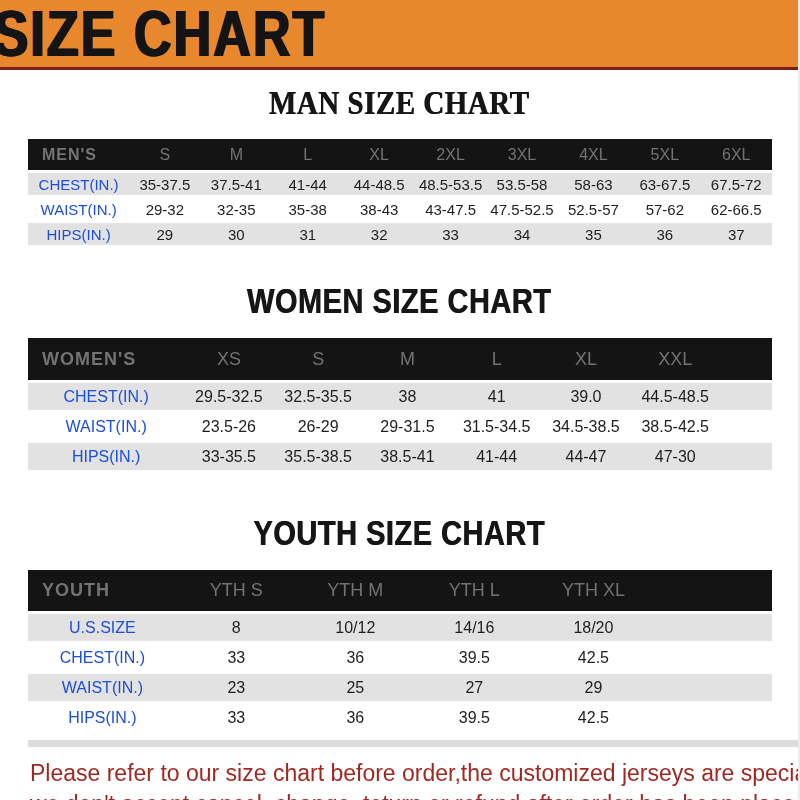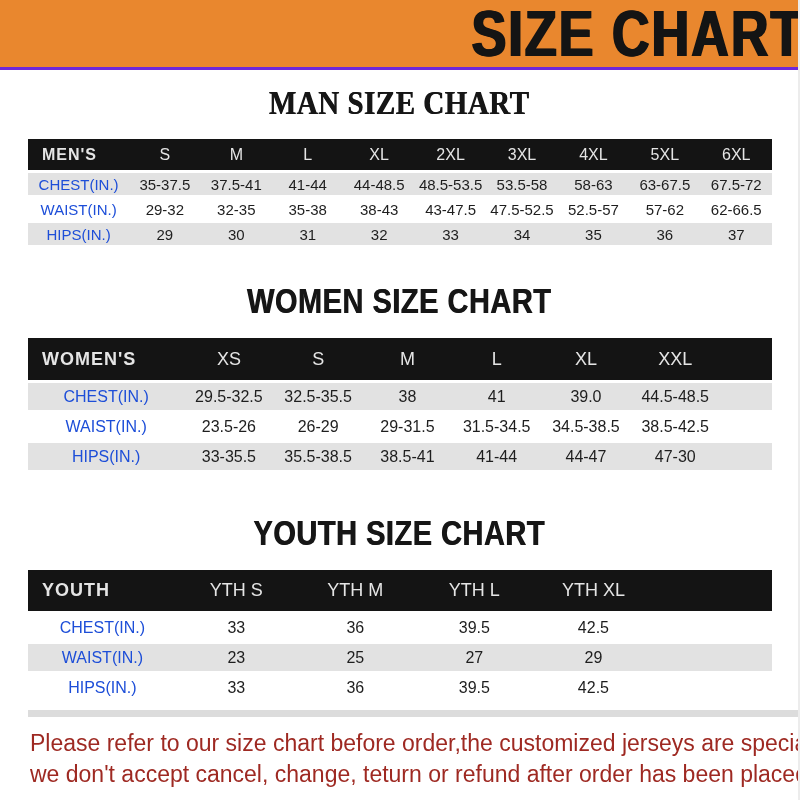--- a/index.html
+++ b/index.html
@@ -3,22 +3,22 @@
 <meta charset="utf-8">
 <style>
   html,body{margin:0;padding:0;}
   body{
     width:800px;height:800px;background:#ffffff;overflow:hidden;
     font-family:"Liberation Sans",sans-serif;color:#1e1e1e;
     border-right:2px solid #ececec;box-sizing:border-box;
   }
   
   .banner{
-    height:67px;background:#E9872E;border-bottom:3px solid #6d28d9;
-    display:flex;align-items:center;justify-content:flex-end;
+    height:67px;background:#E9872E;border-bottom:3px solid #7f1d1d;
+    display:flex;align-items:center;justify-content:flex-start;
   }
   .banner-title{
     font-size:50px;font-weight:bold;color:#141414;letter-spacing:2px;
     display:inline-block;transform:scale(1.04,1.28);transform-origin:center;
     text-shadow:1px 0 0 #141414,-1px 0 0 #141414;
     white-space:nowrap;
   }
   
   .section-heading{
     margin:0;text-align:center;line-height:30px;
@@ -34,21 +34,21 @@
   .mh-youth{margin-top:45px;}
   
   table.size-table{
     border-collapse:separate;border-spacing:0 3px;table-layout:fixed;
     width:744px;margin-left:28px;
   }
   .size-table th,.size-table td{
     padding:0;text-align:center;white-space:nowrap;overflow:hidden;
     font-weight:normal;
   }
-  tr.head-row th{background:#141414;color:#e5e5e5;margin-top:40px;}
+  tr.head-row th{background:#141414;color:#737373;margin-top:40px;}
   .head-label{
     text-align:left !important;padding-left:14px !important;
     font-size:21px;font-weight:bold !important;letter-spacing:1px;
   }
   .men-table{margin-top:17px;}
   .men-table tr.head-row th{height:31px;font-size:16px;}
   .men-table td{height:22px;font-size:15px;}
   .women-table{margin-top:17px;}
   .women-table tr.head-row th{height:42px;font-size:18px;}
   .women-table td{height:27px;font-size:16px;}
@@ -217,20 +217,28 @@
   </colgroup>
   <tbody>
       <tr class="head-row">
     <th class="head-label">YOUTH</th>
     <th>YTH S</th>
     <th>YTH M</th>
     <th>YTH L</th>
     <th>YTH XL</th>
     <th></th>
   </tr>
+  <tr class="row-gray">
+    <td class="row-label-cell">U.S.SIZE</td>
+    <td>8</td>
+    <td>10/12</td>
+    <td>14/16</td>
+    <td>18/20</td>
+    <td></td>
+  </tr>
   <tr class="row-white">
     <td class="row-label-cell">CHEST(IN.)</td>
     <td>33</td>
     <td>36</td>
     <td>39.5</td>
     <td>42.5</td>
     <td></td>
   </tr>
   <tr class="row-gray">
     <td class="row-label-cell">WAIST(IN.)</td>

